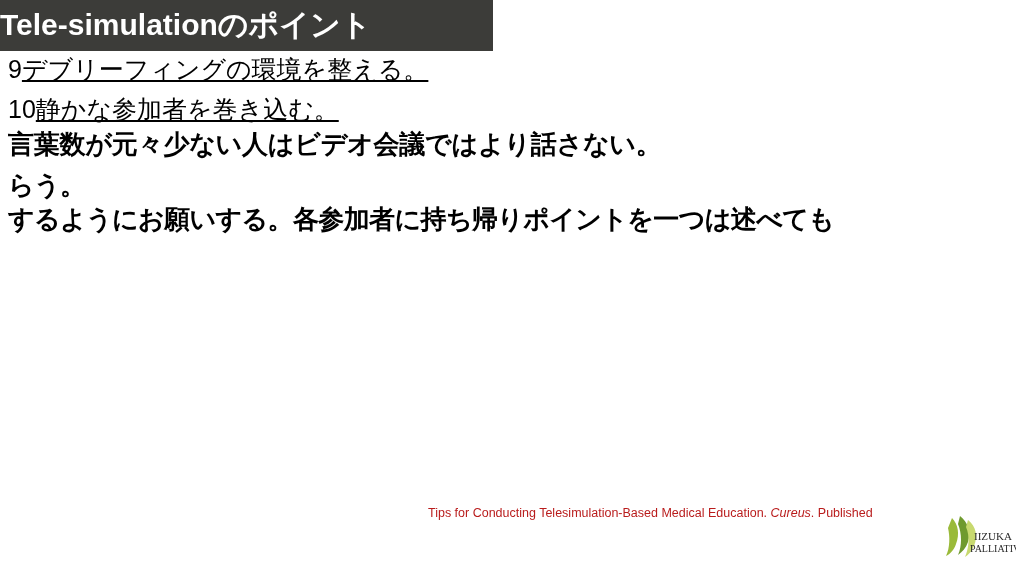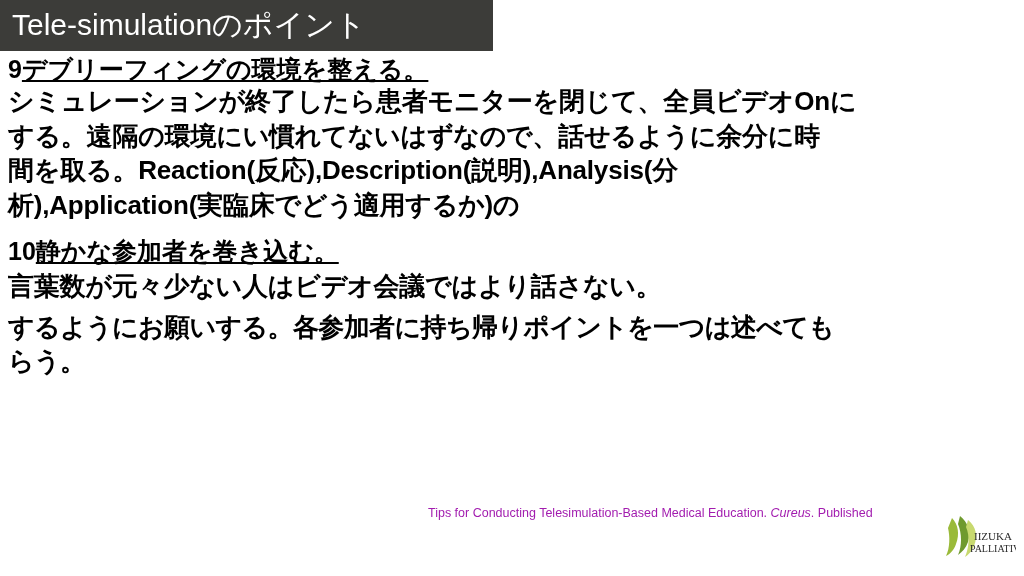--- a/index.html
+++ b/index.html
@@ -23,37 +23,36 @@
     top: 0;
     width: 493px;
     height: 51px;
     background: #3c3c39;
     display: flex;
     align-items: center;
   }
   .title-text {
     color: #ffffff;
     font-size: 30px;
-    font-weight: 400;
-    padding-left: 12px;
+    font-weight: 700;
     letter-spacing: 0px;
     white-space: nowrap;
   }
 
   
   .content {
     position: absolute;
     left: 8px;
     top: 55px;
     width: 1008px;
   }
 
   .heading-num {
     font-size: 25px;
-    font-weight: bold;
+    font-weight: normal;
     line-height: 1.12;
     margin: 0 0 3px 0;
     white-space: nowrap;
   }
   .heading-num .underline {
     text-decoration: underline;
   }
 
   .para {
     font-size: 26px;
@@ -74,21 +73,21 @@
 
   
   .citation {
     position: absolute;
     left: 428px;
     top: 505px;
     width: 540px;
     font-size: 12.5px;
     line-height: 1.28;
     font-weight: normal;
-    color: #a21caf;
+    color: #b91c1c;
   }
   .citation .it { font-style: italic; }
 
   
   .logo {
     position: absolute;
     right: 8px;
     bottom: 10px;
     width: 78px;
     height: 52px;
@@ -99,43 +98,37 @@
 <body>
 
 <div class="title-bar">
   <div class="title-text">Tele-simulationのポイント</div>
 </div>
 
 <div class="content">
 
   <div class="heading-num"><span>9</span><span class="underline">デブリーフィングの環境を整える。</span></div>
 
-  <div class="para-block">
-    <div class="para">シミュレーションが終了したら患者モニターを閉じて、全員ビデオOnに</div>
-    <div class="para">する。遠隔の環境にい慣れてないはずなので、話せるように余分に時</div>
-    <div class="para">間を取る。Reaction(反応),Description(説明),Analysis(分</div>
-    <div class="para">析),Application(実臨床でどう適用するか)の</div>
-  </div>
 
   <div class="spacer-sm"></div>
 
 
   <div class="spacer-xs"></div>
 
   <div class="heading-num"><span>10</span><span class="underline">静かな参加者を巻き込む。</span></div>
 
   <div class="spacer-xs"></div>
 
   <div class="para para-block">言葉数が元々少ない人はビデオ会議ではより話さない。</div>
 
   <div class="spacer-xs"></div>
 
   <div>
+    <div class="para tight">らう。</div>
     <div class="para tight">するようにお願いする。各参加者に持ち帰りポイントを一つは述べても</div>
-    <div class="para tight">らう。</div>
   </div>
 
 </div>
 
 <div class="citation">
   <div><span>Tips for Conducting Telesimulation-Based Medical Education. </span><span class="it">Cureus</span><span>. Published</span></div>
 </div>
 
 <div class="logo">
   <svg width="78" height="52" viewBox="0 0 78 52" xmlns="http://www.w3.org/2000/svg">

